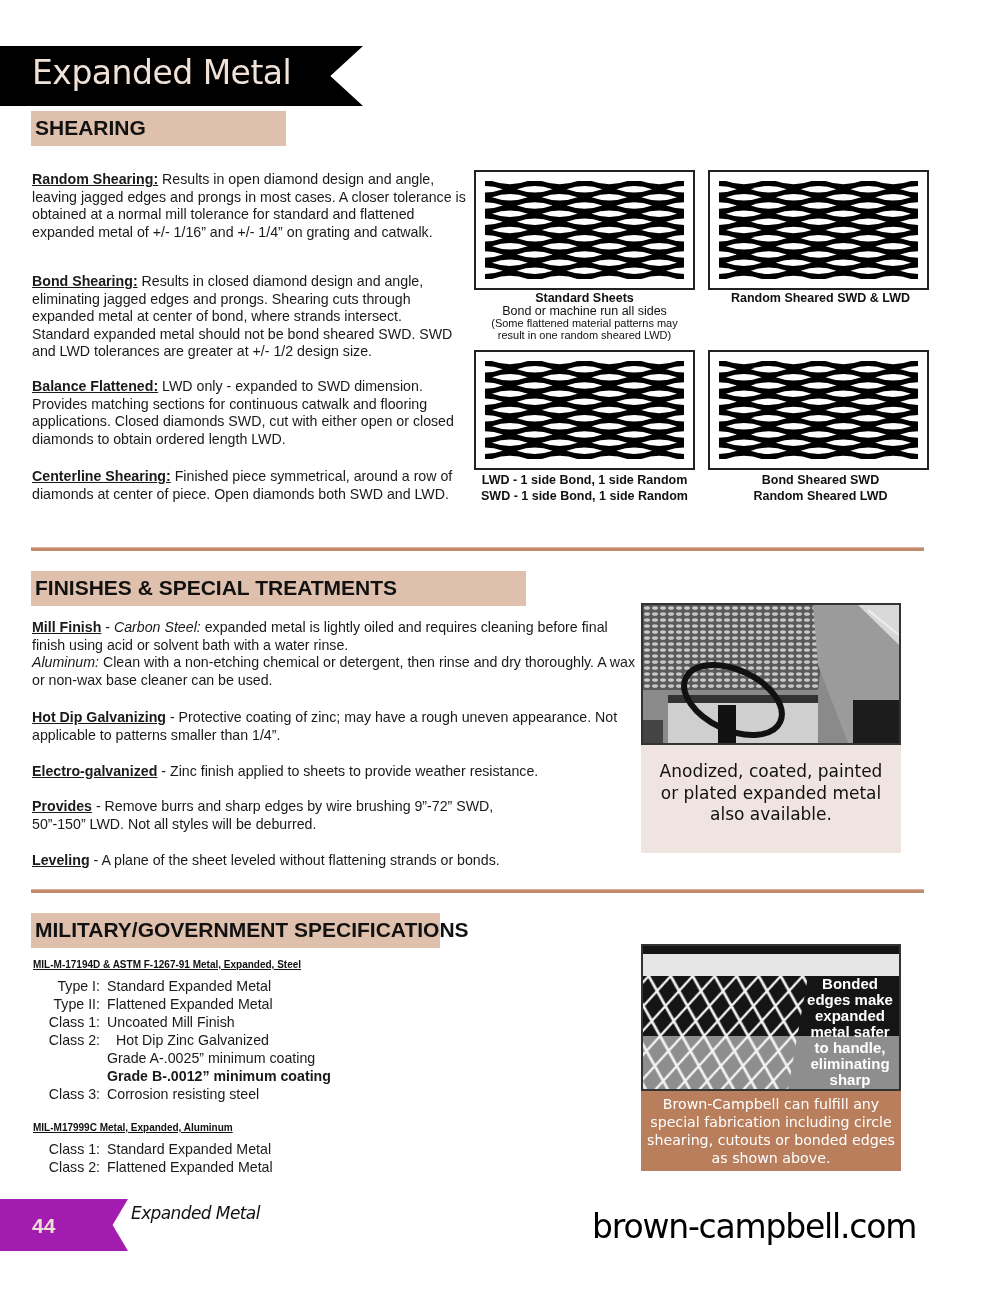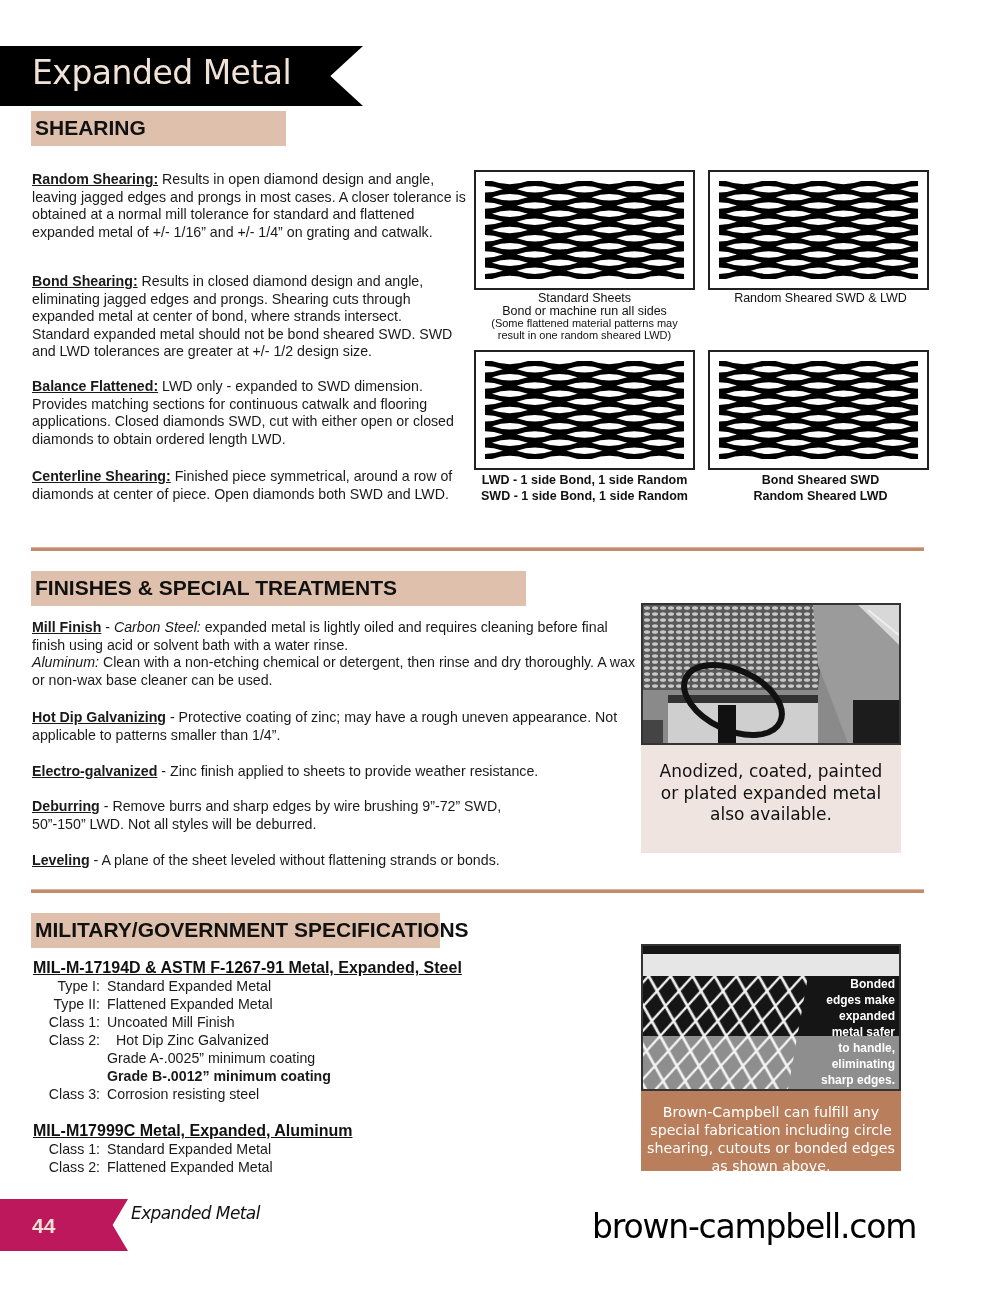--- a/index.html
+++ b/index.html
@@ -14,32 +14,32 @@
   .section-head { position: absolute; left: 31px; height: 35px; background: #dfc0ad; }
   .section-head span { position: absolute; left: 4px; top: 5px; font-weight: bold; font-size: 21px; color: #111; white-space: nowrap; }
 
   .para { position: absolute; left: 32px; font-size: 14.2px; line-height: 17.5px; color: #1a1a1a; }
   .para .lbl { font-weight: bold; text-decoration: underline; }
   .para i { font-style: italic; }
 
   .mesh-box { position: absolute; width: 221px; height: 120px; border: 2px solid #222; background: #fff; overflow: hidden; }
   .mesh-box svg { position: absolute; left: 0; top: 0; }
   .cap { position: absolute; text-align: center; font-size: 12.5px; line-height: 13px; color: #111; }
-  .cap b { font-weight: normal; }
+  .cap b { font-weight: bold; }
   .cap small { font-size: 11px; line-height: 11.5px; display: block; }
 
   .divider { position: absolute; left: 31px; width: 893px; height: 4px; background: #c28c6c; border-top: 1px solid #dcb39c; }
 
   .photo { position: absolute; overflow: hidden; border: 2px solid #333; }
   .promo { position: absolute; text-align: center; font-family: "DejaVu Sans", sans-serif; }
 
-  .spec-title { position: absolute; left: 33px; font-weight: bold; font-size: 16px; text-decoration: underline; color: #111; }
+  .spec-title { position: absolute; left: 33px; font-weight: bold; font-size: 10px; text-decoration: underline; color: #111; }
   .spec-row { position: absolute; font-size: 14.2px; color: #1a1a1a; white-space: nowrap; }
 
-  .footer-tag { position: absolute; left: 0; top: 1199px; width: 128px; height: 52px; background: #be185d;
+  .footer-tag { position: absolute; left: 0; top: 1199px; width: 128px; height: 52px; background: #a21caf;
     clip-path: polygon(0 0, 100% 0, 88% 50%, 100% 100%, 0 100%); }
   .footer-tag span { position: absolute; left: 32px; top: 15px; font-weight: bold; font-size: 21px; color: #efe0d6; }
   .footer-section { position: absolute; left: 131px; top: 1203px; font-family: "DejaVu Sans", sans-serif; font-style: italic; font-size: 17px; letter-spacing: -0.6px; color: #111; }
   .footer-site { position: absolute; left: 592px; top: 1207px; font-family: "DejaVu Sans", sans-serif; font-size: 33px; letter-spacing: -1.2px; color: #000; }
 </style>
 </head>
 <body>
 
 <div class="title-banner">
   <span>Expanded Metal</span>
@@ -549,21 +549,21 @@
   <span class="lbl">Mill Finish</span><span> - </span><i>Carbon Steel:</i><span>  expanded metal is lightly oiled and requires cleaning before final finish using acid or solvent bath with a water rinse.</span><br>
   <i>Aluminum:</i><span>  Clean with a non-etching chemical or detergent, then rinse and dry thoroughly.  A wax or non-wax base cleaner can be used.</span>
 </div>
 <div class="para" style="top:709px;width:605px;">
   <span class="lbl">Hot Dip Galvanizing</span><span> - Protective coating of zinc; may have a rough uneven appearance.  Not applicable to patterns smaller than 1/4”.</span>
 </div>
 <div class="para" style="top:763px;width:605px;">
   <span class="lbl">Electro-galvanized</span><span> - Zinc finish applied to sheets to provide weather resistance.</span>
 </div>
 <div class="para" style="top:798px;width:510px;">
-  <span class="lbl">Deburring</span><span> - Remove burrs and sharp edges by wire brushing 9”-72” SWD, 50”-150” LWD.  Not all styles will be deburred.</span>
+  <span class="lbl">Provides</span><span> - Remove burrs and sharp edges by wire brushing 9”-72” SWD, 50”-150” LWD.  Not all styles will be deburred.</span>
 </div>
 <div class="para" style="top:852px;width:605px;">
   <span class="lbl">Leveling</span><span> - A plane of the sheet leveled without flattening strands or bonds.</span>
 </div>
 
 <div class="photo" style="left:641px;top:603px;width:260px;height:142px;background:#7d7d7d;">
   <svg width="256" height="138">
     <defs>
       <pattern id="grid1" width="8" height="6" patternUnits="userSpaceOnUse">
         <rect width="8" height="6" fill="#5a5a5a"></rect>
@@ -642,31 +642,31 @@
     <defs>
       <pattern id="mesh2" width="22" height="30" patternUnits="userSpaceOnUse" patternTransform="skewX(-10)">
         <path d="M0 15 L11 0 L22 15 L11 30 Z" fill="none" stroke="#f3f3f3" stroke-width="2.5"></path>
       </pattern>
     </defs>
     <rect width="256" height="143" fill="#151515"></rect>
     <rect x="0" y="8" width="256" height="22" fill="#e6e6e6"></rect>
     <rect x="0" y="90" width="256" height="53" fill="#8e8e8e"></rect>
     <polygon points="0,30 165,30 145,143 0,143" fill="url(#mesh2)"></polygon>
   </svg>
-  <div id="overlay-text" style="position:absolute;right:4px;top:30px;width:90px;text-align:right;font-weight:bold;font-size:12px;line-height:16px;color:#fff;">
+  <div id="overlay-text" style="position:absolute;right:4px;top:30px;width:90px;text-align:center;font-weight:bold;font-size:15px;line-height:16px;color:#fff;">
       <div>Bonded</div>
       <div>edges make</div>
       <div>expanded</div>
       <div>metal safer</div>
       <div>to handle,</div>
       <div>eliminating</div>
       <div>sharp edges.</div>
     </div>
 </div>
 <div class="promo" style="left:641px;top:1091px;width:260px;height:80px;background:#b97f5d;">
-  <div style="padding:12px 6px 0;font-size:14.2px;line-height:18px;color:#fff;">Brown-Campbell can fulfill any special fabrication including circle shearing, cutouts or bonded edges as shown above.</div>
+  <div style="padding:4px 6px 0;font-size:14.2px;line-height:18px;color:#fff;">Brown-Campbell can fulfill any special fabrication including circle shearing, cutouts or bonded edges as shown above.</div>
 </div>
 
 <div class="footer-tag">
   <span>44</span>
 </div>
 <div class="footer-section">Expanded Metal</div>
 <div class="footer-site">brown-campbell.com</div>
 
 </body></html>

